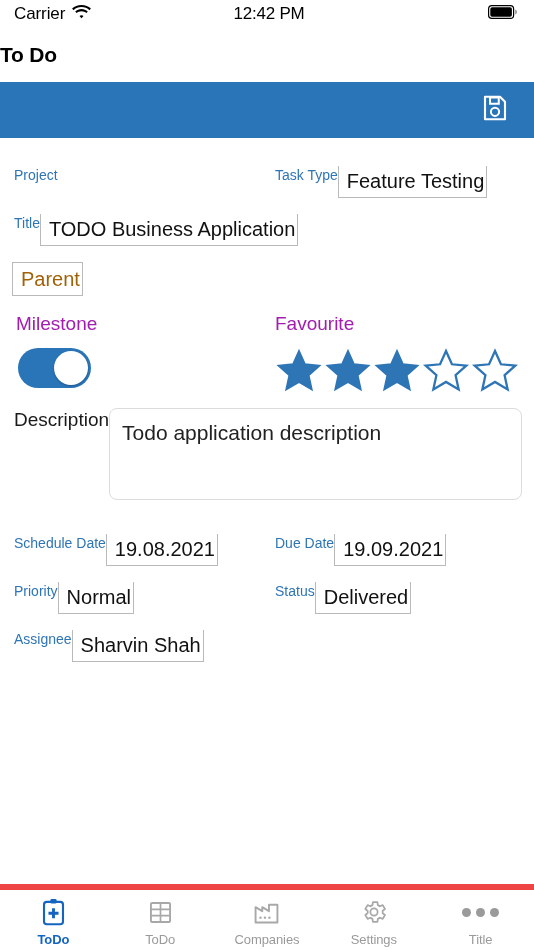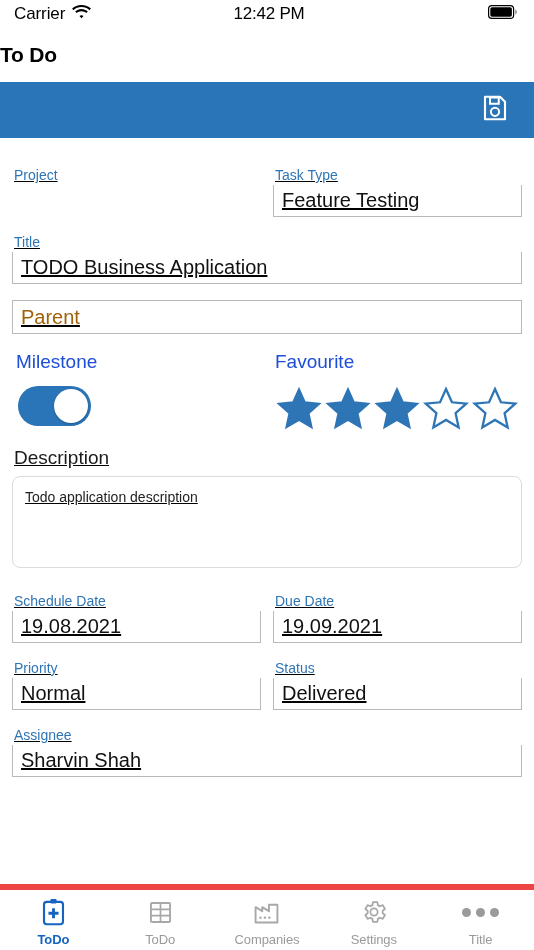--- a/index.html
+++ b/index.html
@@ -47,21 +47,21 @@
   }
   .save-btn { width:34px; height:34px; display:flex; align-items:center; justify-content:center; cursor:pointer; }
 
   
   .form {
     flex:1 1 auto;
     padding:28px 12px 0 12px;
     overflow:hidden;
   }
   .row { display:flex; gap:12px; }
-  .field { display:flex; flex-direction:column; margin-bottom:16px;text-decoration:underline; }
+  .field { display:flex; flex-direction:row; margin-bottom:16px; }
   .field.half { flex:1 1 0; min-width:0; }
   .field.full { width:100%; }
   .f-label {
     font-size:14px; color:#2e75b6; line-height:18px;
     margin-bottom:1px; padding-left:2px;
   }
   .f-label.dark { color:#1a1a1a; font-size:19px; line-height:24px; margin-bottom:6px; }
   .f-input {
     border:1px solid #b9b9b9;
     border-top:none;
@@ -72,43 +72,43 @@
     background:#fff;
     white-space:nowrap; overflow:hidden;
   }
   .f-input.placeholder { color:#a16207; height:34px; border-top:1px solid #cfcfcf;}
   .f-input.parent { border:1px solid #b9b9b9; height:34px; }
 
   
   .mf-row { display:flex; margin-top:6px; margin-bottom:10px; }
   .mf-col { flex:1 1 0; }
   .mf-col.right { padding-left:8px; }
-  .mf-label { font-size:19px; color:#1d4ed8; line-height:24px; margin-bottom:12px; padding-left:4px; }
+  .mf-label { font-size:19px; color:#a21caf; line-height:24px; margin-bottom:12px; padding-left:4px; }
   .toggle {
     width:73px; height:40px; border-radius:20px;
     background:#2a74b8;
     position:relative; margin-left:6px; cursor:pointer;
   }
   .toggle .knob {
     position:absolute; top:3px; left:36px;
     width:34px; height:34px; border-radius:50%;
     background:#fff;
     box-shadow:0 1px 2px rgba(0,0,0,.25);
   }
   .stars { display:flex; gap:1px; padding-left:4px; }
   .star { cursor:pointer; }
 
   
   .desc-box {
     width:100%; height:92px;
     border:1px solid #dcdcdc; border-radius:8px;
     padding:12px 12px;
-    font-size:14px; color:#222;
-    background:#fff;
-    margin-bottom:8px;
+    font-size:21px; color:#222;
+    background:#fff;
+    margin-bottom:18px;
   }
 
   
   .tabbar {
     flex:0 0 66px; height:66px;
     border-top:6px solid #ef4444;
     background:#fff;
     display:flex; align-items:flex-start;
   }
   .tab {

